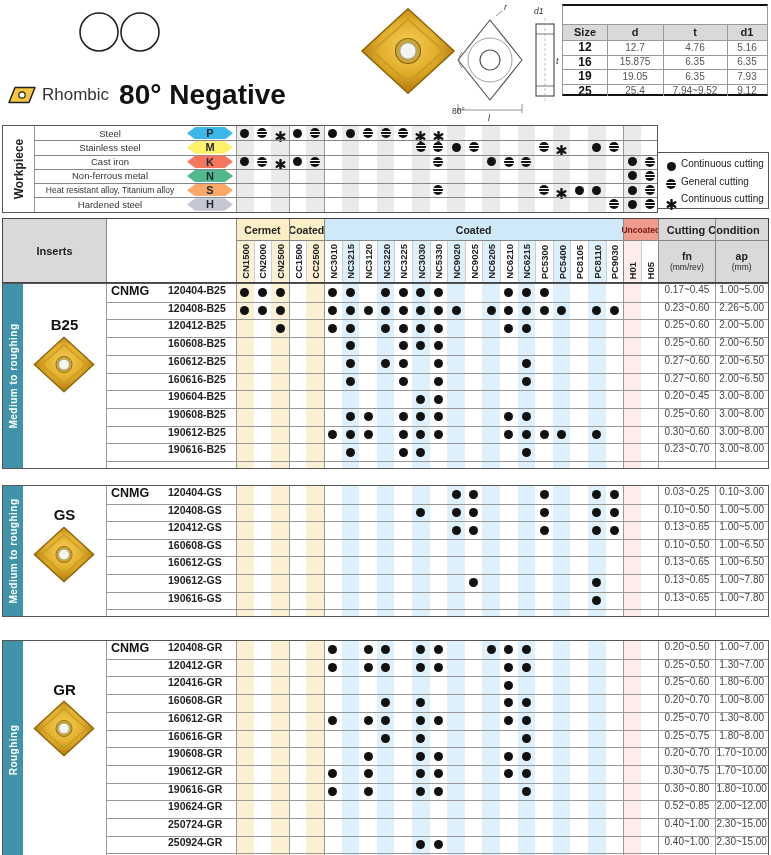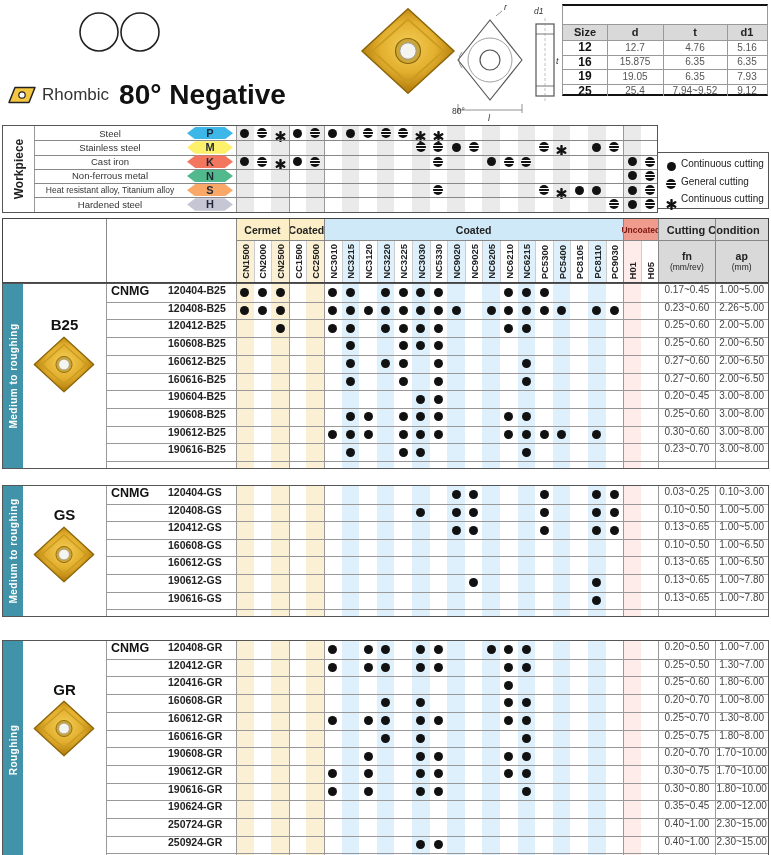--- a/index.html
+++ b/index.html
@@ -234,20 +234,21 @@
               <line x1="5.5" y1="1" x2="5.5" y2="10"></line>
               <line x1="1.7" y1="3.3" x2="9.3" y2="7.7"></line>
               <line x1="9.3" y1="3.3" x2="1.7" y2="7.7"></line>
             </g>
           </svg></div>
         <div class="abs" style="left: 23px; top: 40px; width: 88px; height: 17px; font: 10px &quot;Liberation Sans&quot;, sans-serif; color: rgb(34, 34, 34);">Continuous cutting</div>
       </div>
     </div>
 
   <div id="mt-header" class="abs" style="left:2px;top:218px;width:767px;height:65px;border:1.2px solid #444;">
+      <div class="abs cell-center" style="left: 0px; top: 0px; width: 103px; height: 63px; background: rgb(217, 217, 217); font: bold 11px &quot;Liberation Sans&quot;, sans-serif;">Inserts</div>
       <div class="abs cell-center" style="left: 233px; top: 0px; width: 52.8px; height: 21px; background: rgb(252, 239, 200); color: rgb(34, 34, 34); font: bold 10.5px &quot;Liberation Sans&quot;, sans-serif;">Cermet</div>
       <div class="abs" style="left: 233px; top: 21px; width: 17.6px; height: 42px; background: rgb(251, 240, 212);">
         <span class="rot-label">CN1500</span>
       </div>
       <div class="abs" style="left: 250.6px; top: 21px; width: 17.6px; height: 42px; background: rgb(255, 255, 255);">
         <span class="rot-label">CN2000</span>
       </div>
       <div class="abs" style="left: 250.6px; top: 21px; width: 1px; height: 42px; background: rgb(204, 204, 204);"></div>
       <div class="abs" style="left: 268.2px; top: 21px; width: 17.6px; height: 42px; background: rgb(251, 240, 212);">
         <span class="rot-label">CN2500</span>
@@ -715,21 +716,21 @@
         <div class="abs" style="left: 165px; top: 141.6px; width: 66px; height: 17.7px; font: bold 10.5px &quot;Liberation Sans&quot;, sans-serif; color: rgb(34, 34, 34);">190616-GR</div>
         <div class="abs dot" style="left: 325.3px; top: 145.95px;"></div>
         <div class="abs dot" style="left: 360.5px; top: 145.95px;"></div>
         <div class="abs dot" style="left: 413.3px; top: 145.95px;"></div>
         <div class="abs dot" style="left: 430.9px; top: 145.95px;"></div>
         <div class="abs dot" style="left: 518.9px; top: 145.95px;"></div>
         <div class="abs" style="left: 655.4px; top: 141.6px; width: 57px; height: 17.7px; font: 10px &quot;Liberation Sans&quot;, sans-serif; color: rgb(68, 68, 68); text-align: center;">0.30~0.80</div>
         <div class="abs" style="left: 712.4px; top: 141.6px; width: 52.6px; height: 17.7px; font: 10px &quot;Liberation Sans&quot;, sans-serif; color: rgb(68, 68, 68); text-align: center;">1.80~10.00</div>
         <div class="abs" style="left: 103px; top: 159.3px; width: 662px; height: 1px; background: rgb(153, 153, 153);"></div>
         <div class="abs" style="left: 165px; top: 159.3px; width: 66px; height: 17.7px; font: bold 10.5px &quot;Liberation Sans&quot;, sans-serif; color: rgb(34, 34, 34);">190624-GR</div>
-        <div class="abs" style="left: 655.4px; top: 159.3px; width: 57px; height: 17.7px; font: 10px &quot;Liberation Sans&quot;, sans-serif; color: rgb(68, 68, 68); text-align: center;">0.35~0.45</div>
+        <div class="abs" style="left: 655.4px; top: 159.3px; width: 57px; height: 17.7px; font: 10px &quot;Liberation Sans&quot;, sans-serif; color: rgb(68, 68, 68); text-align: center;">0.52~0.85</div>
         <div class="abs" style="left: 712.4px; top: 159.3px; width: 52.6px; height: 17.7px; font: 10px &quot;Liberation Sans&quot;, sans-serif; color: rgb(68, 68, 68); text-align: center;">2.00~12.00</div>
         <div class="abs" style="left: 103px; top: 177px; width: 662px; height: 1px; background: rgb(153, 153, 153);"></div>
         <div class="abs" style="left: 165px; top: 177px; width: 66px; height: 17.7px; font: bold 10.5px &quot;Liberation Sans&quot;, sans-serif; color: rgb(34, 34, 34);">250724-GR</div>
         <div class="abs" style="left: 655.4px; top: 177px; width: 57px; height: 17.7px; font: 10px &quot;Liberation Sans&quot;, sans-serif; color: rgb(68, 68, 68); text-align: center;">0.40~1.00</div>
         <div class="abs" style="left: 712.4px; top: 177px; width: 52.6px; height: 17.7px; font: 10px &quot;Liberation Sans&quot;, sans-serif; color: rgb(68, 68, 68); text-align: center;">2.30~15.00</div>
         <div class="abs" style="left: 103px; top: 194.7px; width: 662px; height: 1px; background: rgb(153, 153, 153);"></div>
         <div class="abs" style="left: 165px; top: 194.7px; width: 66px; height: 17.7px; font: bold 10.5px &quot;Liberation Sans&quot;, sans-serif; color: rgb(34, 34, 34);">250924-GR</div>
         <div class="abs dot" style="left: 413.3px; top: 199.05px;"></div>
         <div class="abs dot" style="left: 430.9px; top: 199.05px;"></div>
         <div class="abs" style="left: 655.4px; top: 194.7px; width: 57px; height: 17.7px; font: 10px &quot;Liberation Sans&quot;, sans-serif; color: rgb(68, 68, 68); text-align: center;">0.40~1.00</div>

